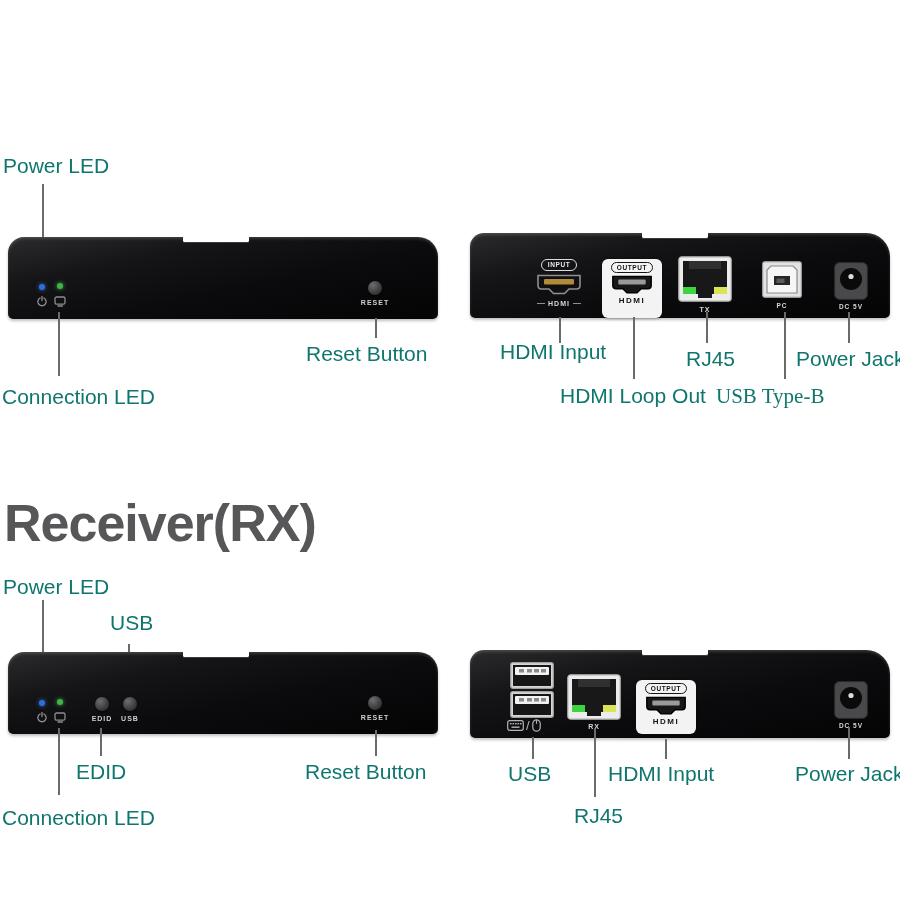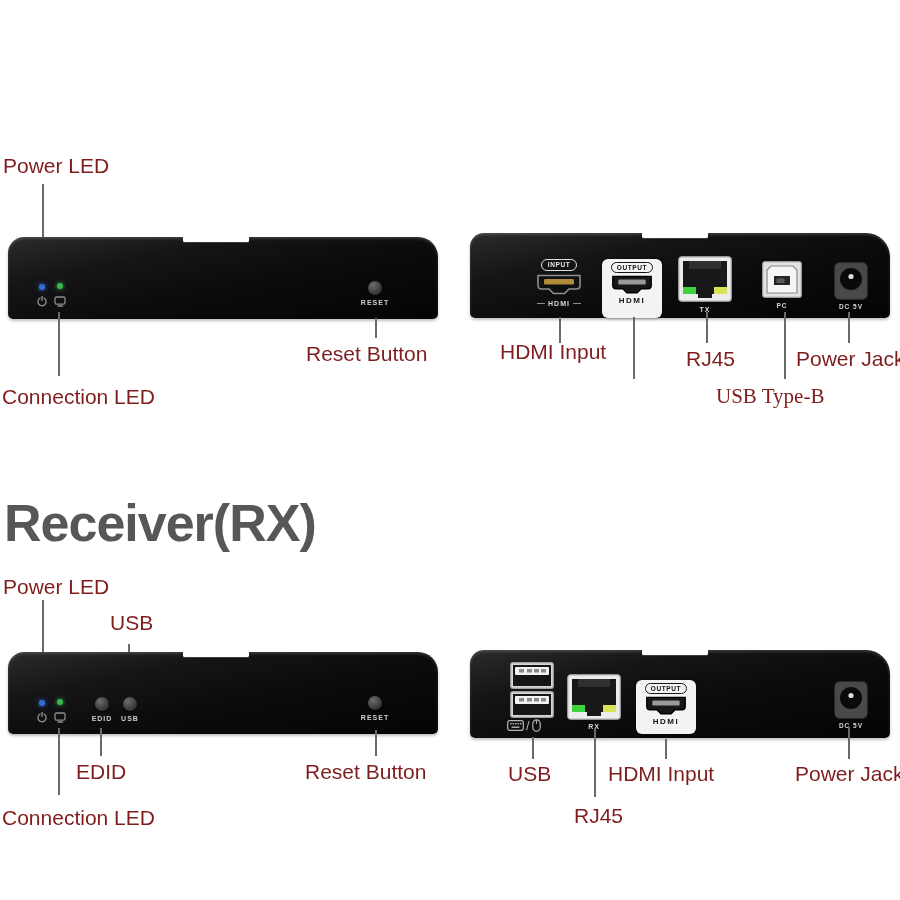--- a/index.html
+++ b/index.html
@@ -1,20 +1,20 @@
 <!DOCTYPE html>
 <html><head>
 <meta charset="utf-8">
 <style>
   html,body{margin:0;padding:0;background:#fff;}
   .canvas{position:relative;width:900px;height:900px;background:#ffffff;
           font-family:"Liberation Sans",sans-serif;overflow:hidden;}
   .title{position:absolute;font-size:52px;font-weight:bold;color:#57575a;
          letter-spacing:-1px;white-space:nowrap;}
-  .lbl{position:absolute;font-size:21px;color:#7f1d1d;white-space:nowrap;}
+  .lbl{position:absolute;font-size:21px;color:#0f766e;white-space:nowrap;}
   .vline{position:absolute;width:2px;background:#6a6a6a;}
   .panel{position:absolute;
          background:linear-gradient(168deg,#2b2b2d 0%,#151517 28%,#0b0b0d 58%,#040405 100%);
          box-shadow:inset 0 2px 3px rgba(255,255,255,0.16), 0 2px 3px rgba(0,0,0,0.25);}
   .front{border-radius:16px 20px 5px 5px;}
   .rear{border-radius:14px 24px 5px 5px;}
   .notch{position:absolute;top:-1px;height:6px;width:66px;background:#ffffff;
          border-bottom:1px solid #3a3a3c;border-radius:0 0 2px 2px;}
   .led{position:absolute;width:6px;height:6px;border-radius:50%;}
   .led-blue{background:#2e6fd6;box-shadow:0 0 4px #2e6fd6;}
@@ -127,20 +127,21 @@
         <circle cx="17" cy="17" r="11" fill="#0a0a0a"></circle>
         <circle cx="17" cy="14.5" r="2.6" fill="#dcdcdc"></circle>
       </svg>
       <span class="hdmi-light-txt" style="margin-top:3px;font-size:6.5px;">DC 5V</span>
     </div>
   </div>
 
   <div class="vline" style="left:559px;top:317px;height:26px;"></div>
   <div class="lbl" style="left:500px;top:340px;">HDMI Input</div>
   <div class="vline" style="left:633px;top:317px;height:62px;"></div>
+  <div class="lbl" style="left:560px;top:384px;">HDMI Loop Out</div>
   <div class="vline" style="left:706px;top:312px;height:31px;"></div>
   <div class="lbl" style="left:686px;top:347px;">RJ45</div>
   <div class="vline" style="left:784px;top:312px;height:67px;"></div>
   <div class="lbl" style="left:716px;top:384px;font-family:Liberation Serif, serif;">USB Type-B</div>
   <div class="vline" style="left:848px;top:312px;height:31px;"></div>
   <div class="lbl" style="left:796px;top:347px;">Power Jack</div>
 
   <div class="title" style="left:4px;top:493px;text-align:center;">Receiver(RX)</div>
 
   <div class="lbl" style="left:3px;top:575px;">Power LED</div>

